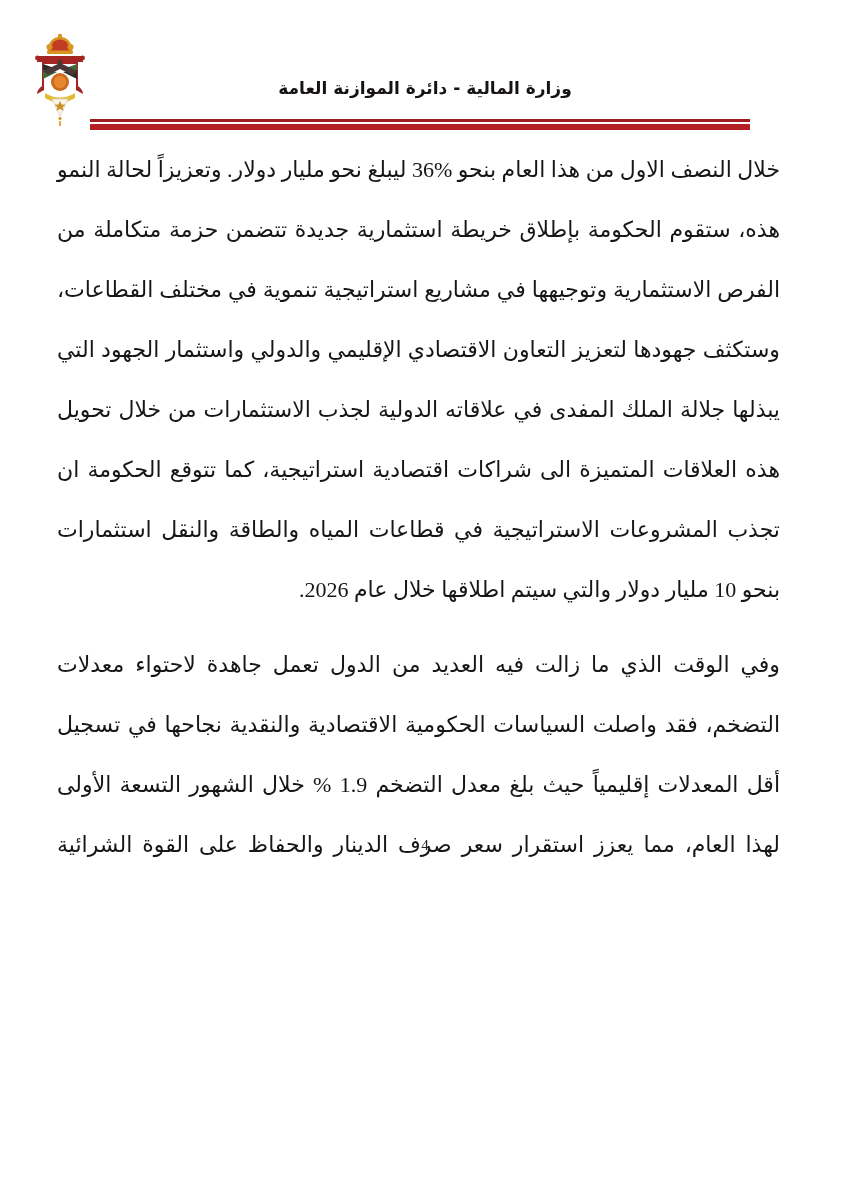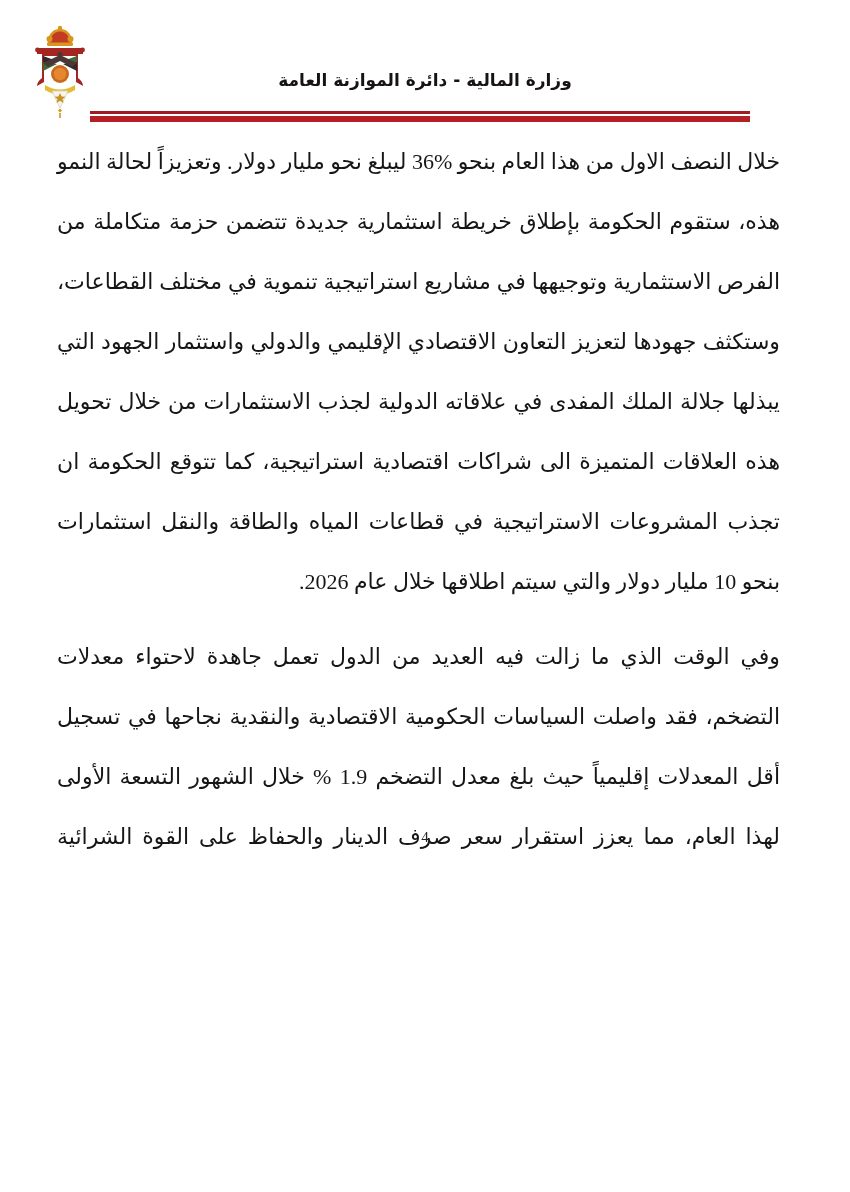--- a/index.html
+++ b/index.html
@@ -5,21 +5,21 @@
   :root{
     --accent-red:#b41f24;
     --rule-dark:#9e1c22;
     --text-color:#161616;
   }
   *{margin:0;padding:0;box-sizing:border-box;}
   html,body{background:#ffffff;}
   .page{
     position:relative;
     width:850px;height:868px;
-    margin:4px auto;
+    margin:12px auto;
     background:#ffffff;
     overflow:hidden;
     font-family:"Liberation Serif","DejaVu Sans",serif;
     color:var(--text-color);
     padding-left:32px;
   }
   .logo{
     position:absolute;left:28px;top:20px;width:64px;height:96px;
   }
   .doc-title{

